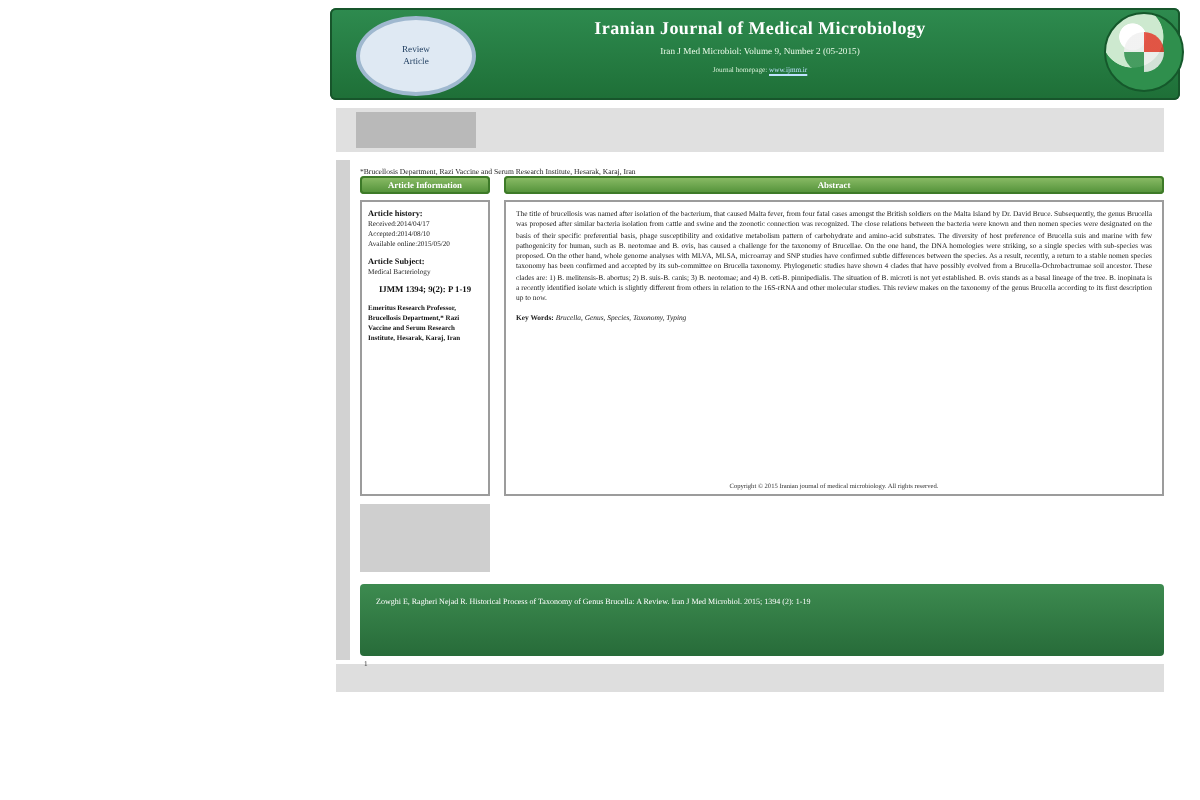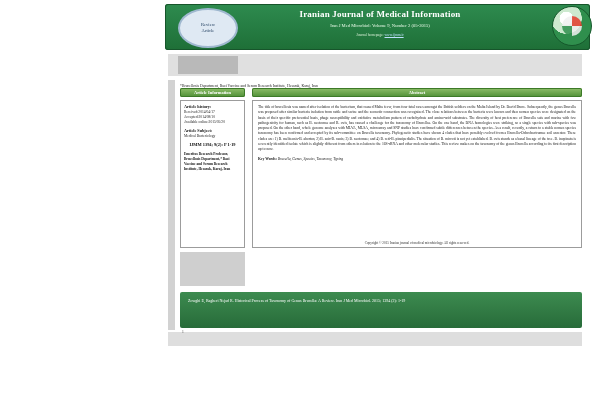--- a/index.html
+++ b/index.html
@@ -122,21 +122,21 @@
 <div class="bar" style="left:180px;top:252px;width:65px;height:34px;"></div>
 <div class="bar" style="left:168px;top:332px;width:414px;height:14px;background:#dedede;"></div>
 
 <div class="masthead"></div>
 
 <div class="badge">
   <span>Review</span>
   <span>Article</span>
 </div>
 
-<div class="journal-title">Iranian Journal of Medical Information</div>
+<div class="journal-title">Iranian Journal of Medical Microbiology</div>
 <div class="journal-sub">Iran J Med Microbiol: Volume 9, Number 2 (05-2015)</div>
 <div class="journal-home">
   <span>Journal homepage:</span>
   <span class="lnk">www.ijmm.ir</span>
 </div>
 <div class="logo"></div>
 
 <div class="affil">*Brucellosis Department, Razi Vaccine and Serum Research Institute, Hesarak, Karaj, Iran</div>
 
 <div class="strip left">Article Information</div>

